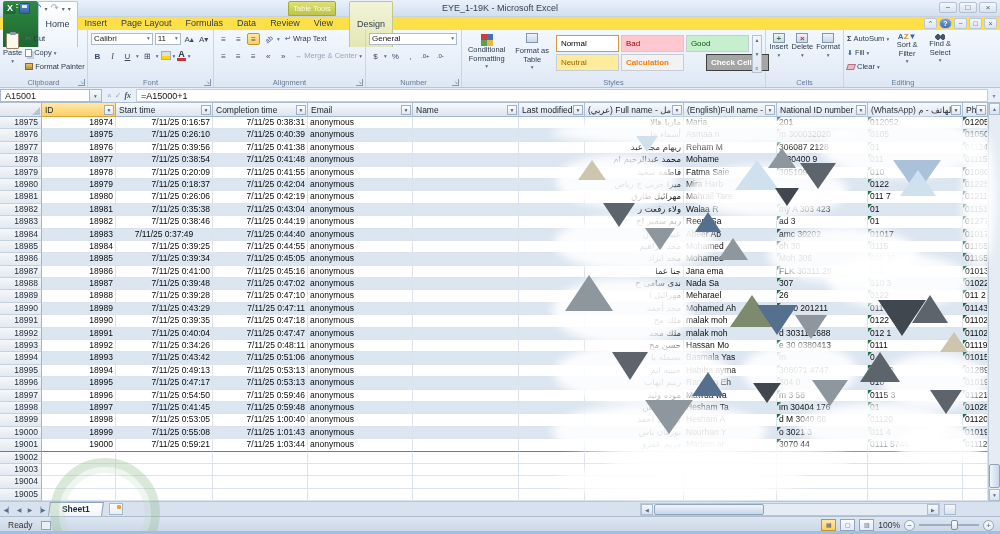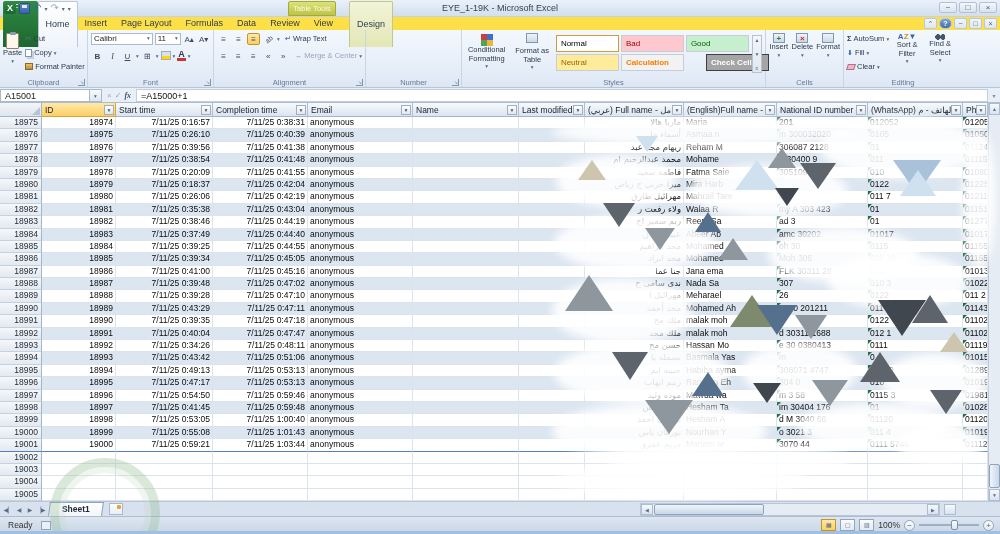--- a/index.html
+++ b/index.html
@@ -235,20 +235,36 @@
               <span>Merge &amp; Center</span>
               <span class="dar">▾</span>
             </span>
         </div>
       </div>
       <div class="glabel">Alignment</div>
       <div class="launcher">↘</div>
     </div>
 
     <div class="group" style="width:96px">
+      <div class="smallcol" style="width:100%">
+        <div class="srow">
+            <span class="combo" style="width:88px">
+              <span>General</span>
+              <span class="dar">▾</span>
+            </span>
+          </div>
+        <div class="srow" style="margin-top:3px">
+          <span class="tgl">$</span>
+            <span class="dar">▾</span>
+          <span class="tgl">%</span>
+          <span class="tgl">,</span>
+          <span class="tgl" style="font-size:6px">.0+</span>
+          <span class="tgl" style="font-size:6px">.0-</span>
+        </div>
+      </div>
       <div class="glabel">Number</div>
       <div class="launcher">↘</div>
     </div>
 
     <div class="group" style="width:304px">
       <div class="gbody">
         <div class="bigbtn" style="width:48px">
           <span class="cf-ico"></span>
           <span>Conditional Formatting</span>
             <span class="dar">▾</span>
@@ -514,21 +530,21 @@
           <div class="gc" style="width: 66px; text-align: left;"></div>
           <div class="gc ar" style="width: 99px; text-align: right;">ريم سمير اح</div>
           <div class="gc" style="width: 93px; text-align: left;">Reem Sa</div>
           <div class="gc gt" style="width: 91px; text-align: left;">ad 3</div>
           <div class="gc gt" style="width: 95px; text-align: left;">01</div>
           <div class="gc gt" style="width: 25px; text-align: left;">01277</div>
         </div>
         <div class="grow band">
           <div class="rh">18984</div>
           <div class="gc" style="width: 74px; text-align: right;">18983</div>
-          <div class="gc" style="width: 97px; text-align: right;">7/11/25 0:37:49</div>
+          <div class="gc" style="width: 97px; text-align: center;">7/11/25 0:37:49</div>
           <div class="gc" style="width: 95px; text-align: right;">7/11/25 0:44:40</div>
           <div class="gc" style="width: 105px; text-align: left;">anonymous</div>
           <div class="gc" style="width: 106px; text-align: left;"></div>
           <div class="gc" style="width: 66px; text-align: left;"></div>
           <div class="gc ar" style="width: 99px; text-align: right;">عبير عبدال</div>
           <div class="gc" style="width: 93px; text-align: left;">Abeer Ab</div>
           <div class="gc gt" style="width: 91px; text-align: left;">amc 30202</div>
           <div class="gc gt" style="width: 95px; text-align: left;">01017</div>
           <div class="gc gt" style="width: 25px; text-align: left;">01017</div>
         </div>
@@ -705,21 +721,21 @@
           <div class="gc" style="width: 74px; text-align: right;">18996</div>
           <div class="gc" style="width: 97px; text-align: right;">7/11/25 0:54:50</div>
           <div class="gc" style="width: 95px; text-align: right;">7/11/25 0:59:46</div>
           <div class="gc" style="width: 105px; text-align: left;">anonymous</div>
           <div class="gc" style="width: 106px; text-align: left;"></div>
           <div class="gc" style="width: 66px; text-align: left;"></div>
           <div class="gc ar" style="width: 99px; text-align: right;">موده وليد</div>
           <div class="gc" style="width: 93px; text-align: left;">Mawda wa</div>
           <div class="gc gt" style="width: 91px; text-align: left;">m 3  58</div>
           <div class="gc gt" style="width: 95px; text-align: left;">0115  3</div>
-          <div class="gc gt" style="width: 25px; text-align: left;">01981</div>
+          <div class="gc gt" style="width: 25px; text-align: left;">01121</div>
         </div>
         <div class="grow band">
           <div class="rh">18998</div>
           <div class="gc" style="width: 74px; text-align: right;">18997</div>
           <div class="gc" style="width: 97px; text-align: right;">7/11/25 0:41:45</div>
           <div class="gc" style="width: 95px; text-align: right;">7/11/25 0:59:48</div>
           <div class="gc" style="width: 105px; text-align: left;">anonymous</div>
           <div class="gc" style="width: 106px; text-align: left;"></div>
           <div class="gc" style="width: 66px; text-align: left;"></div>
           <div class="gc ar" style="width: 99px; text-align: right;">هشام تيس</div>

